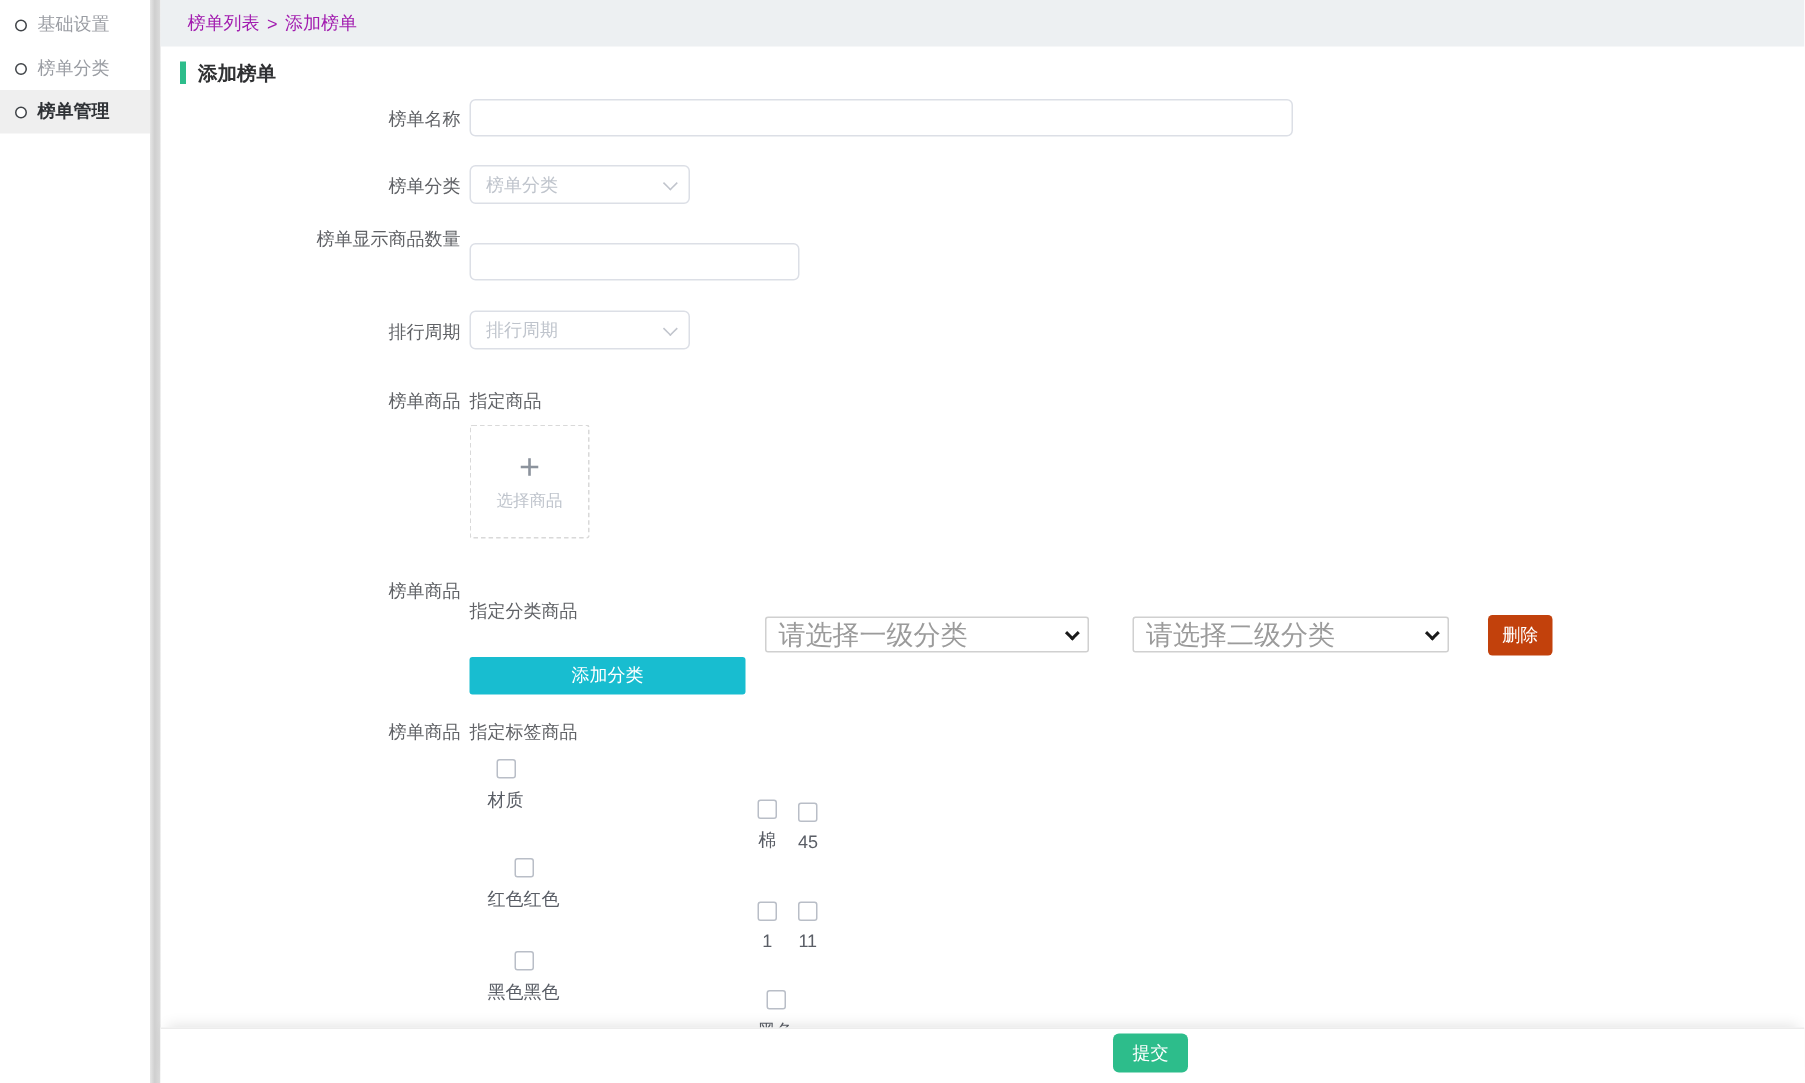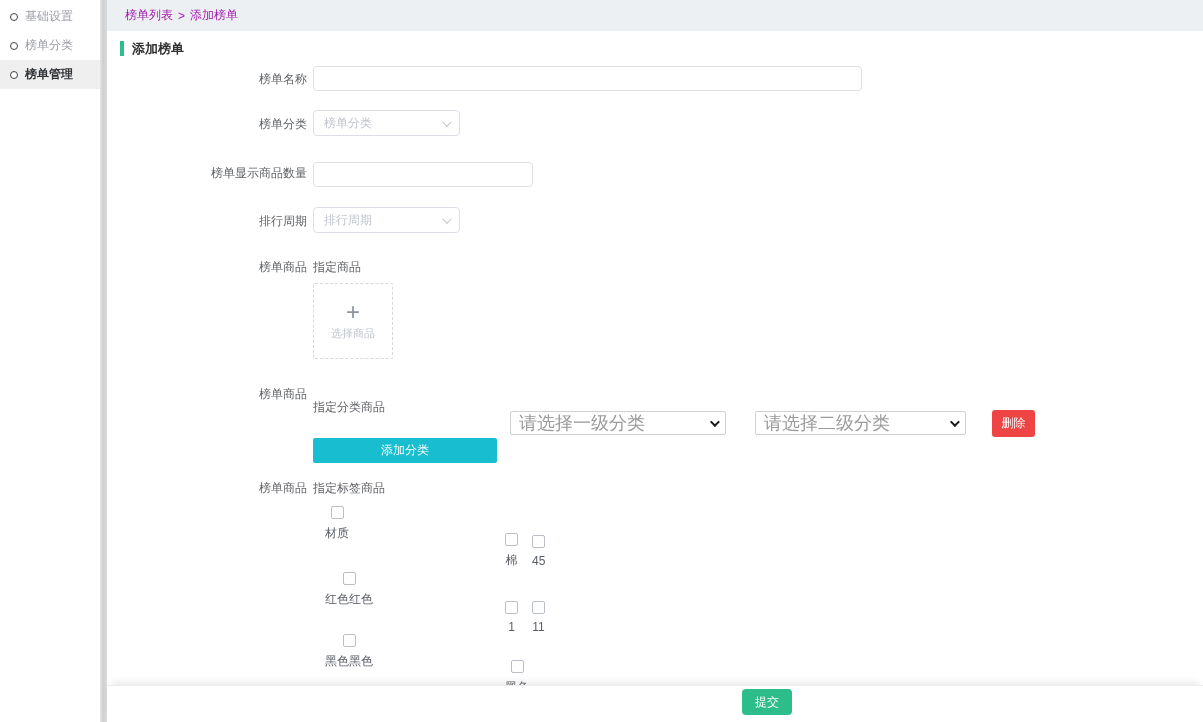--- a/index.html
+++ b/index.html
@@ -49,21 +49,21 @@
 
   .picker-box { position:absolute; left:313px; top:283px; width:80px; height:76px;
     border:1px dashed #d9d9d9; border-radius:2px; background:#fff; cursor:pointer;
     display:flex; flex-direction:column; align-items:center; justify-content:center; gap:4px; }
   .picker-box .plus { font-size:24px; font-weight:300; color:#8c939d; line-height:20px; }
   .picker-box .ptxt { font-size:11px; color:#bfc4cc; }
 
   .btn { display:flex; align-items:center; justify-content:center; color:#fff; font-size:12px;
     cursor:pointer; border:none; font-family:"Liberation Sans","DejaVu Sans",sans-serif; }
   .btn-del { position:absolute; left:992px; top:410px; width:43px; height:27px;
-    background:#ef4444; border-radius:3px; }
+    background:#c2410c; border-radius:3px; }
   .btn-add { position:absolute; left:313px; top:438px; width:184px; height:25px;
     background:#18bdd0; border-radius:2px; }
   .btn-submit { position:absolute; left:742px; top:689px; width:50px; height:26px;
     background:#2dbd8b; border-radius:4px; }
 
   .cbrow { position:absolute; display:flex; align-items:center; gap:14px;
     font-size:12px; color:#5a5e66; }
   .cbpair { display:flex; align-items:center; gap:6px;flex-direction:column; }
   .cb { width:13px; height:13px; border:1px solid #b9bec7; border-radius:2px; background:#fff;
     cursor:pointer; flex:0 0 auto; }
@@ -104,21 +104,21 @@
 
   <div class="flabel" style="top:71px;">榜单名称</div>
   <input class="txt-input" style="left: 313px; top: 66px; width: 549px;" type="text" placeholder="">
 
   <div class="flabel" style="top:116px;">榜单分类</div>
   <div class="el-select" style="left:313px; top:110px; width:147px;">
     <span class="ph">榜单分类</span>
     <span class="chev"></span>
   </div>
 
-  <div class="flabel" style="top:165px;">榜单显示商品数量</div>
+  <div class="flabel" style="top:151px;">榜单显示商品数量</div>
   <input class="txt-input" style="left: 313px; top: 162px; width: 220px;" type="text" placeholder="">
 
   <div class="flabel" style="top:213px;">排行周期</div>
   <div class="el-select" style="left:313px; top:207px; width:147px;">
     <span class="ph">排行周期</span>
     <span class="chev"></span>
   </div>
 
   <div class="flabel" style="top:259px;">榜单商品</div>
   <div class="sublabel" style="left:313px; top:259px;">指定商品</div>

